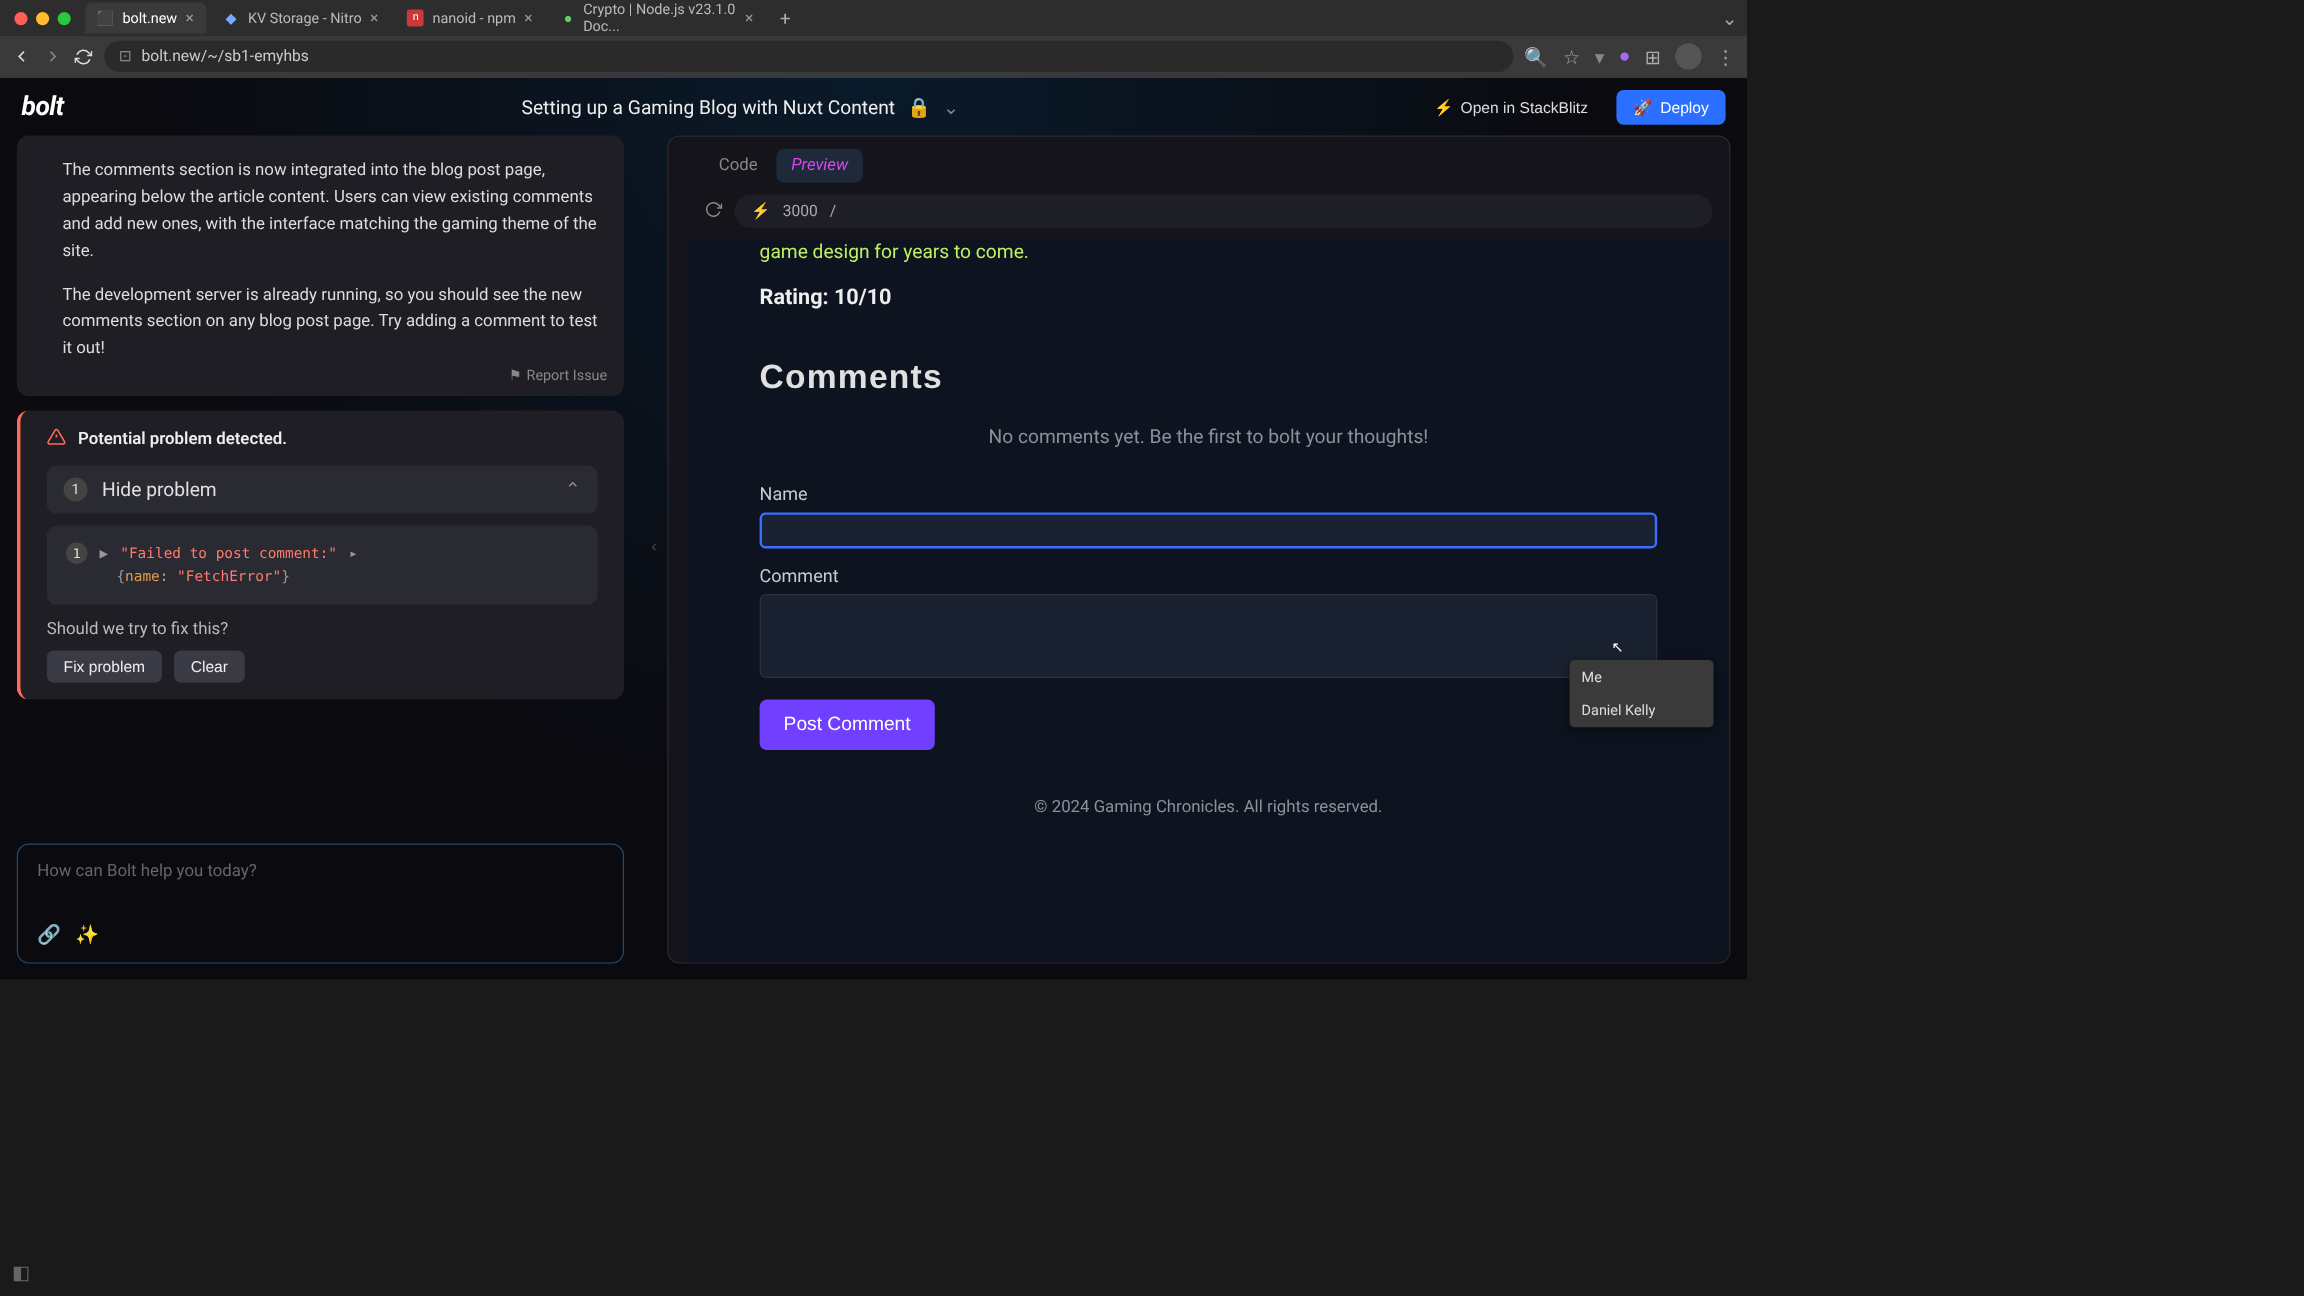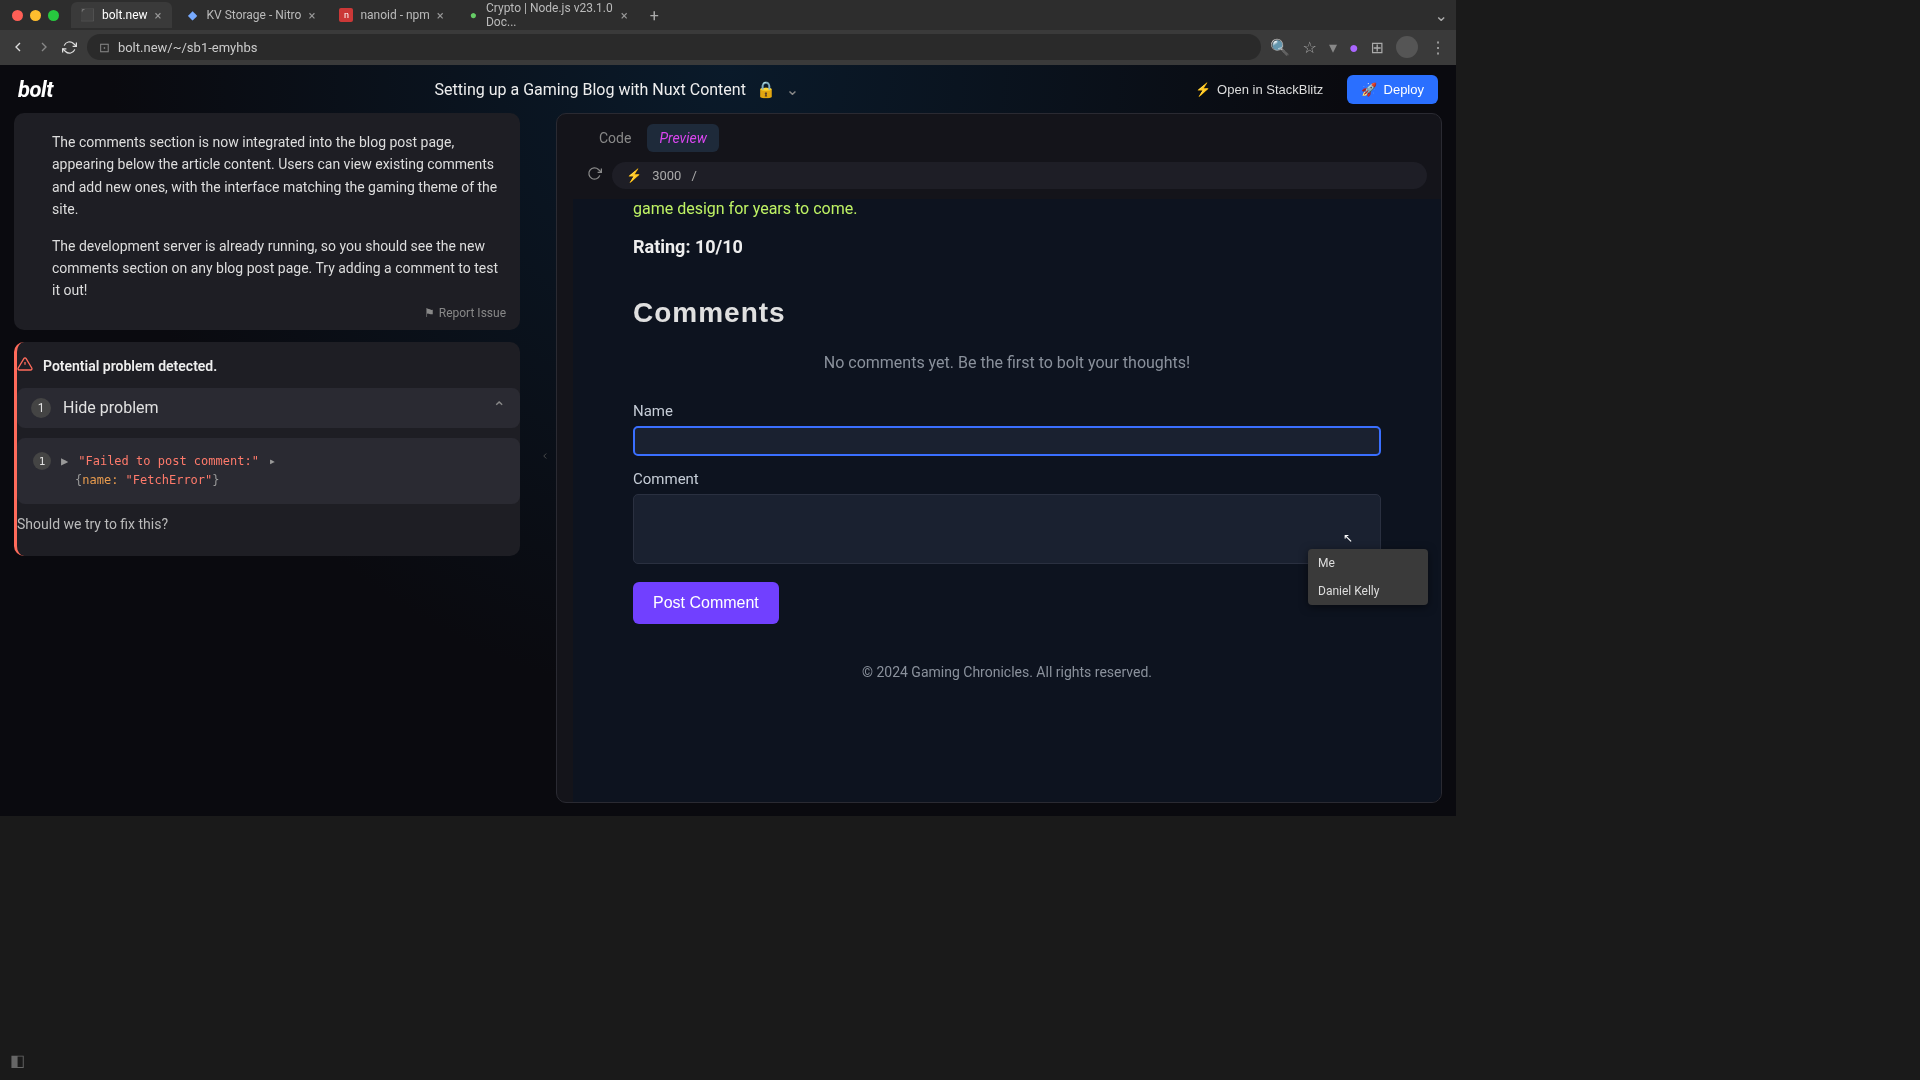--- a/index.html
+++ b/index.html
@@ -111,21 +111,21 @@
 .report-link {
   position: absolute; right: 14px; bottom: 10px;
   font-size: 12px; color: #888; display: flex; gap: 4px; align-items: center;
 }
 
 
 .problem-card {
   background: #1e1e24;
   border-radius: 10px;
   border-left: 3px solid #ff6b5b;
-  padding: 14px 0;
+  padding: 14px 22px;
 }
 .problem-header { display: flex; align-items: center; gap: 10px; margin-bottom: 12px; }
 .warn-icon { color: #ff6b5b; }
 .problem-title { font-weight: 600; color: #eee; font-size: 14px; }
 .hide-problem {
   display: flex; align-items: center; gap: 12px;
   background: #2a2a32; border-radius: 8px; padding: 10px 14px;
   margin-bottom: 10px; cursor: pointer;
 }
 .count-badge { background: #444; border-radius: 50%; width: 20px; height: 20px; display: flex; align-items: center; justify-content: center; font-size: 12px; }
@@ -331,22 +331,33 @@
             <span class="line-badge">1</span>
             <span class="tok-grey">▶</span>
             <span class="tok-red">"Failed to post comment:"</span>
             <span class="tok-grey">▸</span>
           </div>
           <div style="padding-left:42px">
             <span class="tok-grey">{</span><span class="tok-orange">name: </span><span class="tok-red">"FetchError"</span><span class="tok-grey">}</span>
           </div>
         </div>
         <div class="fix-prompt">Should we try to fix this?</div>
+        <div class="btn-row">
+          <button class="btn-small btn-fix">Fix problem</button>
+          <button class="btn-small btn-clear">Clear</button>
+        </div>
       </div>
 
+      <div class="input-card">
+        <span class="input-placeholder">How can Bolt help you today?</span>
+        <div class="input-foot">
+          <span>🔗</span>
+          <span>✨</span>
+        </div>
+      </div>
     </div>
 
     <div class="right-col">
       <div class="drag-handle">
         <svg width="10" height="18" viewBox="0 0 24 24" fill="none" stroke="currentColor" stroke-width="2">
             <polyline points="15 18 9 12 15 6"></polyline>
           </svg>
       </div>
       <div class="preview-panel">
         <div class="preview-tabs">

